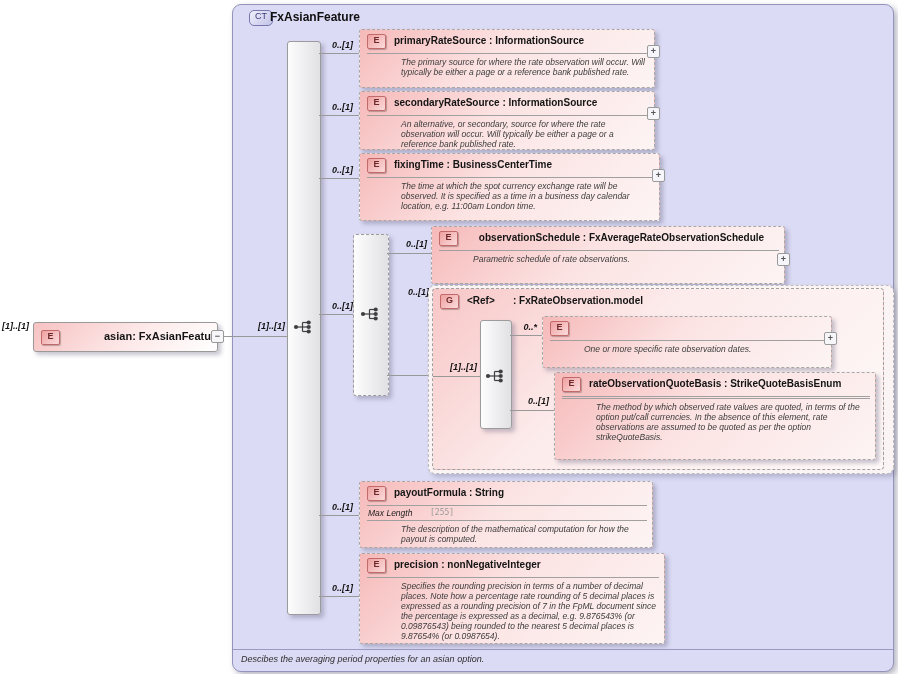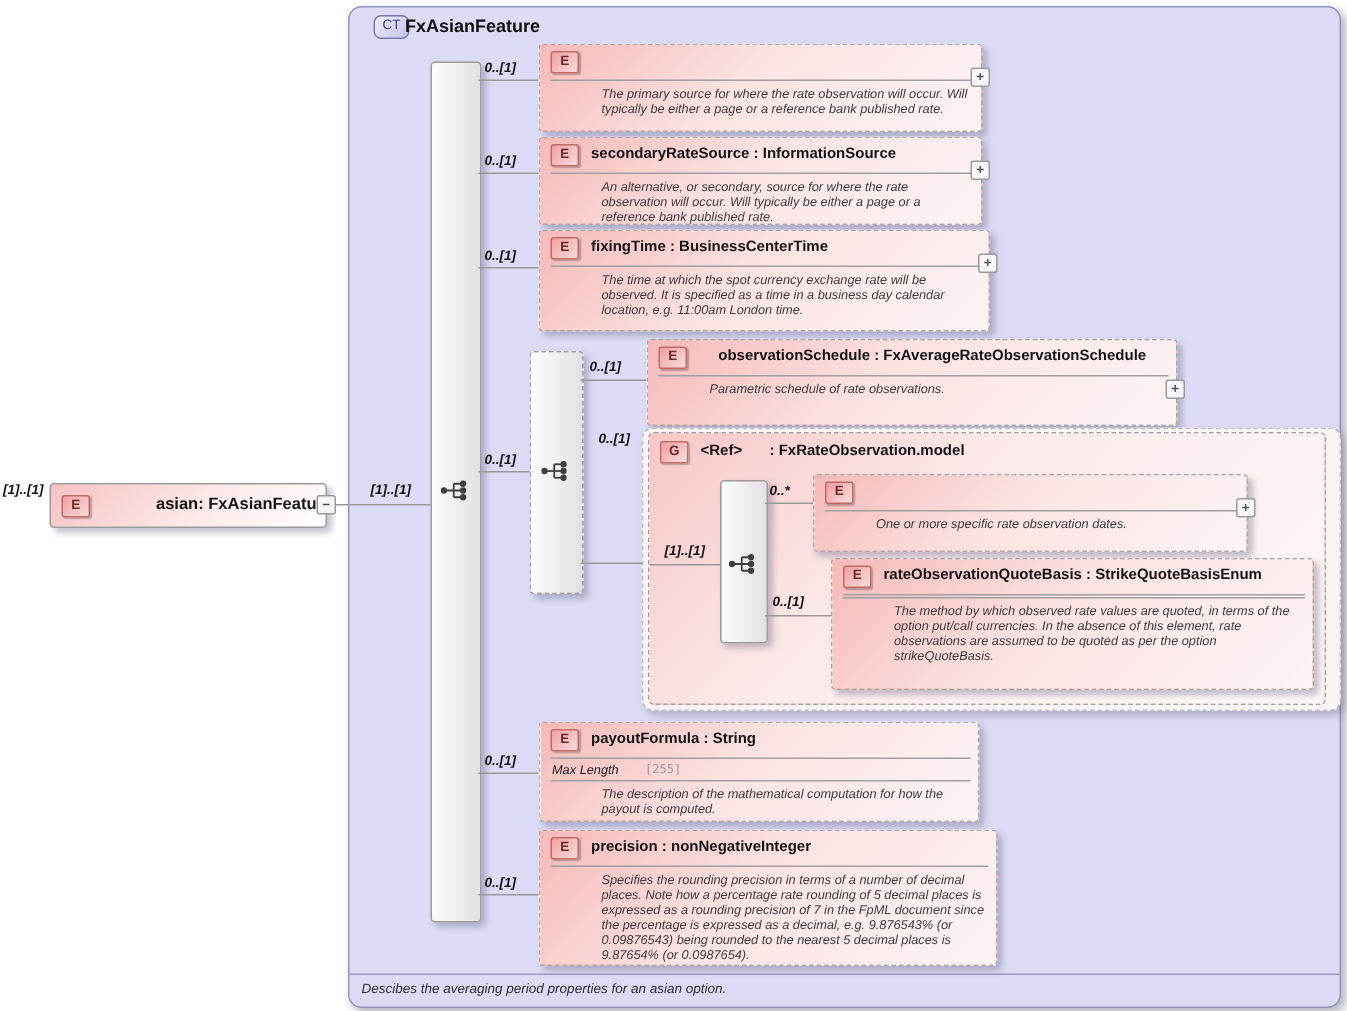--- a/index.html
+++ b/index.html
@@ -4,21 +4,21 @@
 <style>
   html,body{margin:0;padding:0;background:#ffffff;}
   #canvas{position:relative;width:898px;height:674px;background:#ffffff;
           font-family:"Liberation Sans",sans-serif;overflow:hidden;}
 
   
   .hline{position:absolute;height:1px;background:#999;}
 
   
   .card{position:absolute;font:bold italic 9px "Liberation Sans",sans-serif;color:#111;
-        white-space:nowrap;}
+        text-align:right;white-space:nowrap;}
 
   
   .ct{position:absolute;left:232px;top:4px;width:660px;height:666px;
       background:#dcdbf5;border:1px solid #9393bb;border-radius:9px;
       box-shadow:3px 3px 6px rgba(90,90,120,.45);}
 
   .ct-badge{position:absolute;left:16px;top:5px;width:22px;height:14px;line-height:14px;
       text-align:center;font:9px "Liberation Sans",sans-serif;color:#3c3c78;
       background:linear-gradient(135deg,#f0f0fc,#c2c2e8);border:1px solid #7878ad;border-radius:5px;}
   .ct-title{position:absolute;left:37px;top:5px;font:bold 12px "Liberation Sans",sans-serif;color:#101010;white-space:nowrap;}
@@ -119,20 +119,21 @@
 
     <div class="hline" style="left:86px;top:510px;width:40px;"></div>
     <span class="card" style="left:90px;top:497px;width:30px;">0..[1]</span>
 
     <div class="hline" style="left:86px;top:591px;width:40px;"></div>
     <span class="card" style="left:90px;top:578px;width:30px;">0..[1]</span>
 
     <div class="ebox" style="left:126px;top:24px;width:294px;height:57px;">
       <div class="titlerow">
         <span class="badge">E</span>
+        <span class="title-text">primaryRateSource : InformationSource</span>
       </div>
       <div class="sep"></div>
       <div class="desc">The primary source for where the rate observation will occur. Will typically be either a page or a reference bank published rate.</div>
       <div class="plus" style="right:-6px;top:15px;">+</div>
     </div>
 
     <div class="ebox" style="left:126px;top:86px;width:294px;height:57px;">
       <div class="titlerow">
         <span class="badge">E</span>
         <span class="title-text">secondaryRateSource : InformationSource</span>

